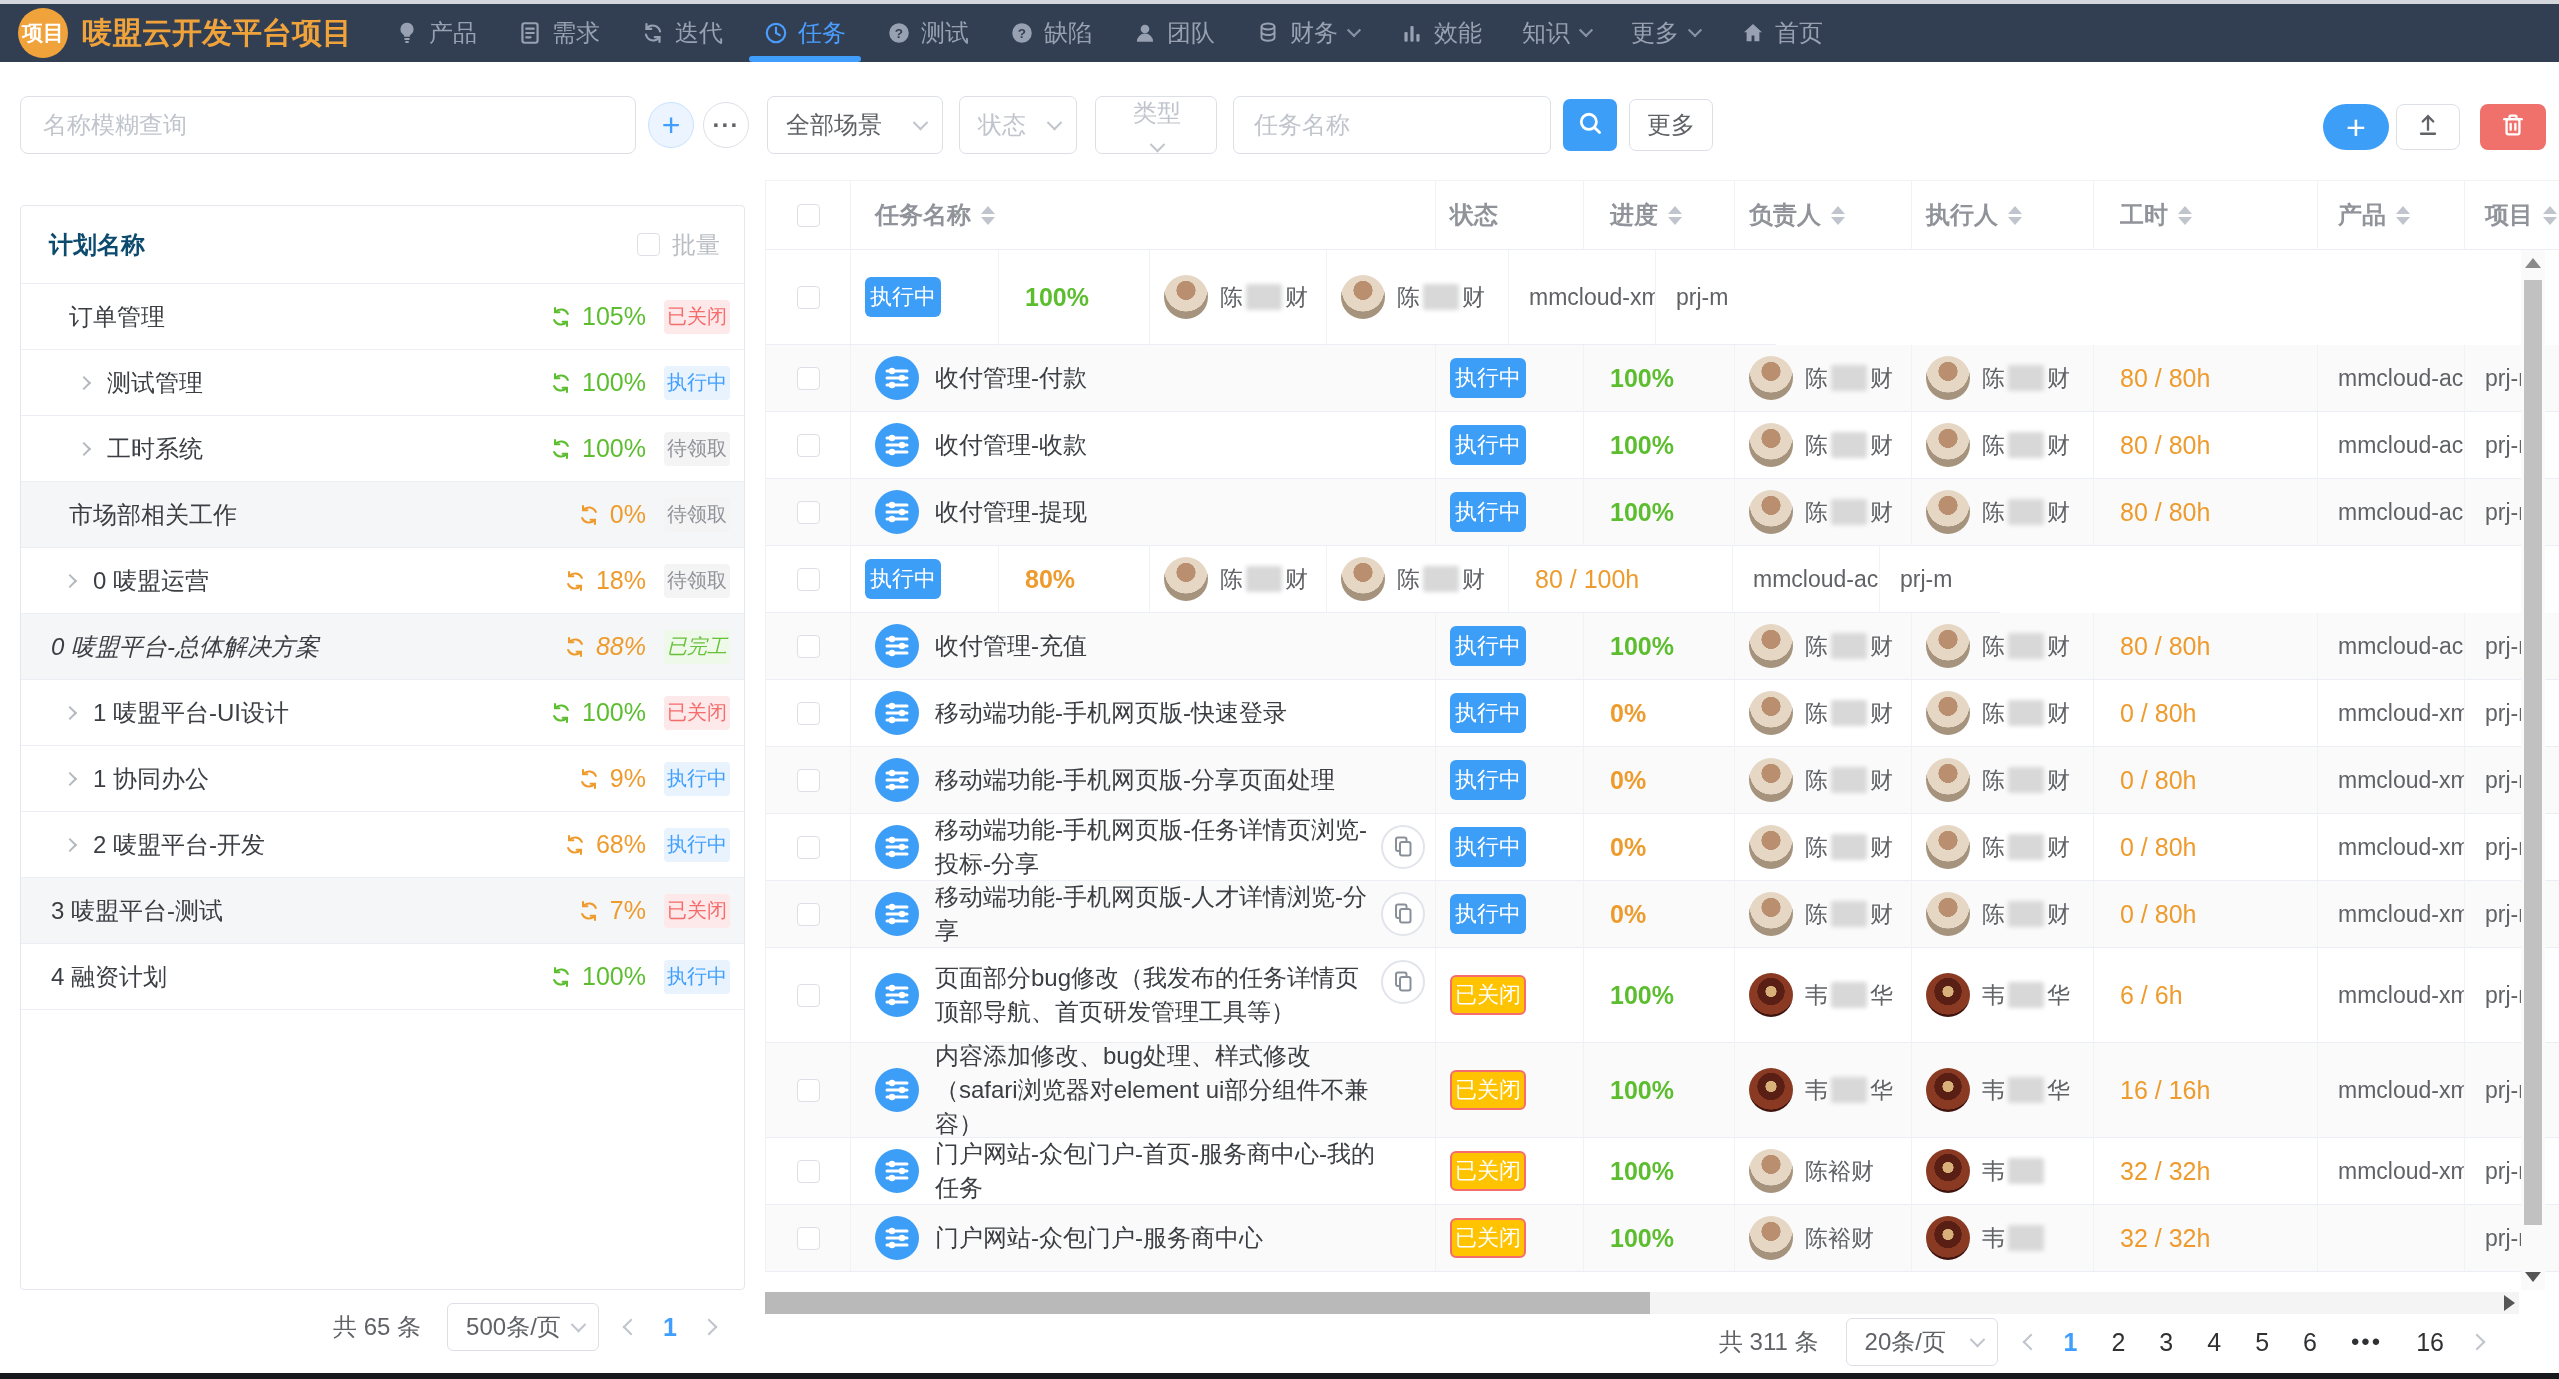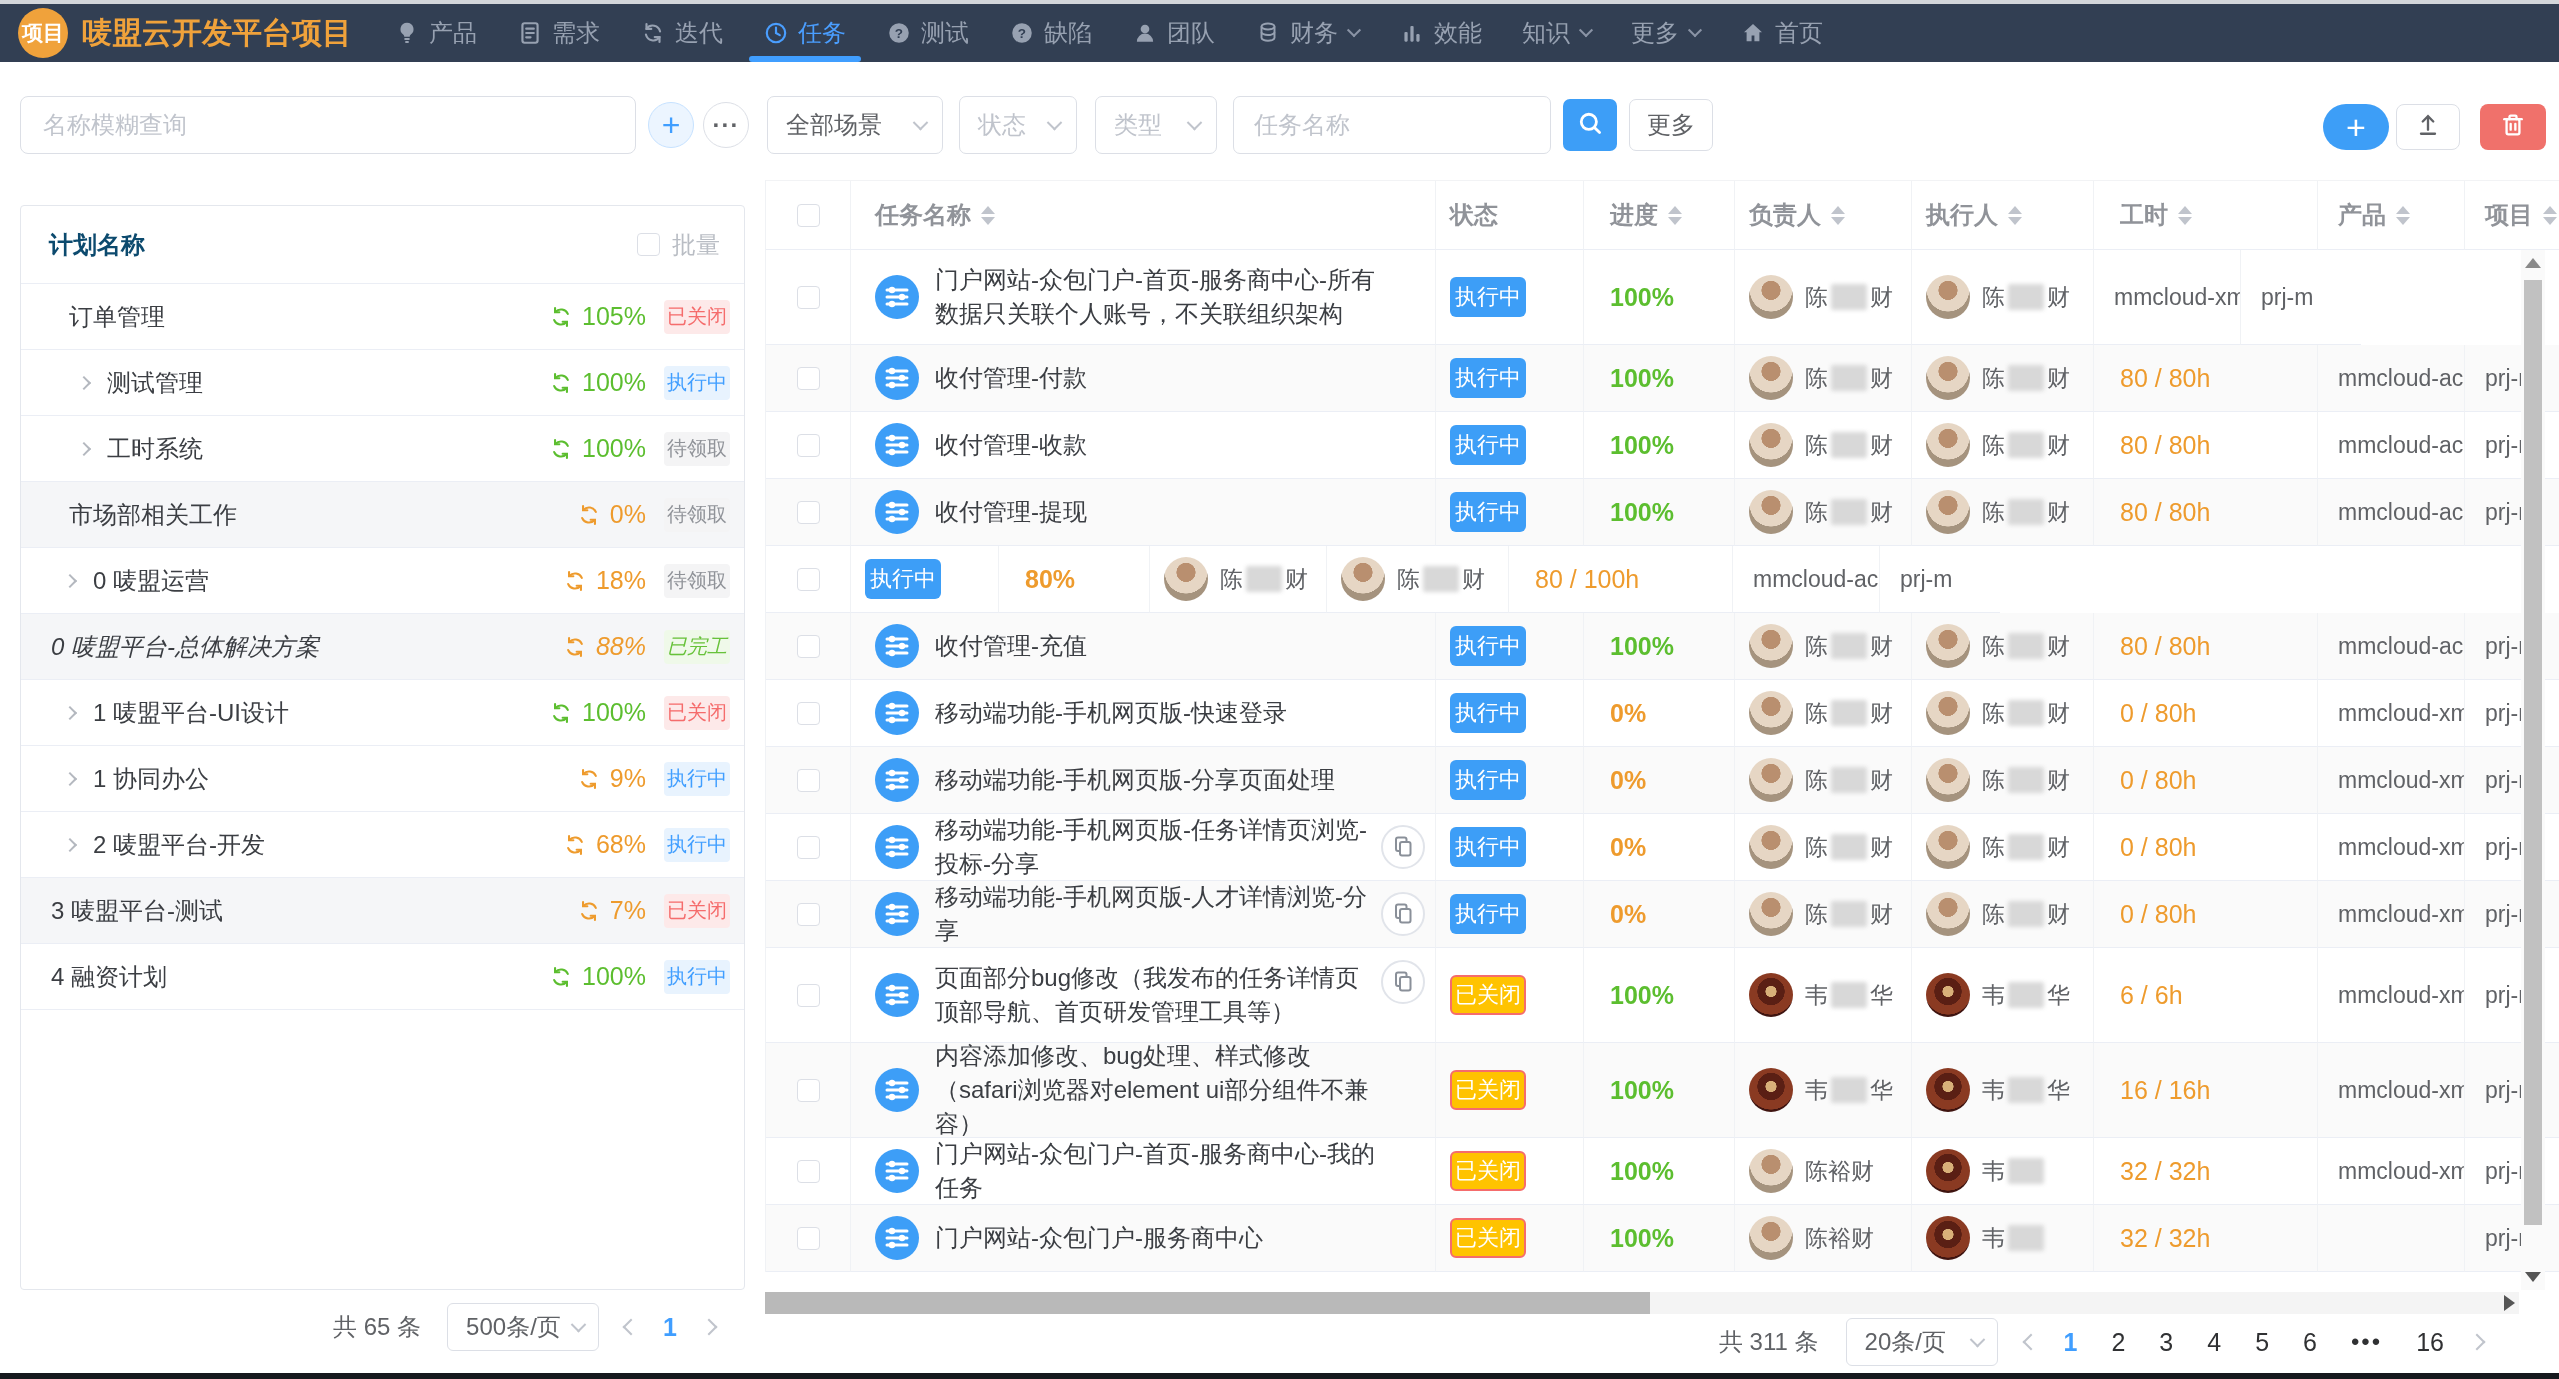--- a/index.html
+++ b/index.html
@@ -28,21 +28,21 @@
   .search-input::placeholder, .task-input::placeholder { color:#C0C4CC; }
   .circle-btn { position:absolute; top:102px; width:46px; height:46px; border-radius:50%; display:flex; align-items:center; justify-content:center; cursor:pointer; }
   .btn-add-plan { left:648px; background:#ECF5FF; border:1px solid #C6E2FF; color:#409EFF; font-size:32px; line-height:1; font-weight:300; }
   .btn-dots { left:703px; background:#fff; border:1px solid #DCDFE6; color:#606266; font-size:24px; letter-spacing:1px; font-weight:bold; }
 
   .fake-select { position:absolute; top:96px; height:58px; border:1px solid #DCDFE6; border-radius:7px; background:#fff; display:flex; align-items:center; justify-content:space-between; padding:0 16px 0 18px; font-size:24px; cursor:pointer; }
   .fake-select .chev { flex:0 0 auto; }
   .chev { width:11px; height:11px; border-right:2px solid #C0C4CC; border-bottom:2px solid #C0C4CC; transform:rotate(45deg) translate(-2px,-2px); }
   .sel-scene { left:767px; width:176px; color:#606266; }
   .sel-status { left:959px; width:118px; color:#C0C4CC; }
-  .sel-type { left:1095px; width:122px; color:#C0C4CC; }
+  .sel-type { left:1095px; width:122px; color:#C0C4CC;flex-direction:column; }
   .task-input { position:absolute; left:1233px; top:96px; width:318px; height:58px; border:1px solid #DCDFE6; border-radius:7px; font-size:24px; padding:0 20px; outline:none; font-family:inherit; }
   .search-btn { position:absolute; left:1563px; top:99px; width:54px; height:52px; background:#3D9EF7; border-radius:7px; display:flex; align-items:center; justify-content:center; cursor:pointer; }
   .search-btn svg { width:28px; height:28px; }
   .more-btn { position:absolute; left:1629px; top:99px; width:84px; height:52px; border:1px solid #DCDFE6; border-radius:7px; background:#fff; color:#606266; font-size:24px; display:flex; align-items:center; justify-content:center; cursor:pointer; }
 
   .add-pill { position:absolute; left:2323px; top:104px; width:66px; height:46px; border-radius:23px; background:#3D9EF7; color:#fff; font-size:34px; font-weight:300; display:flex; align-items:center; justify-content:center; cursor:pointer; }
   .upload-btn { position:absolute; left:2396px; top:104px; width:64px; height:46px; border-radius:8px; border:1px solid #DCDFE6; background:#fff; display:flex; align-items:center; justify-content:center; cursor:pointer; }
   .upload-btn svg { width:28px; height:28px; }
   .del-btn { position:absolute; left:2480px; top:104px; width:66px; height:46px; border-radius:8px; background:#F0716B; display:flex; align-items:center; justify-content:center; cursor:pointer; }
   .del-btn svg { width:28px; height:28px; }
@@ -545,36 +545,20 @@
             <i class="up"></i>
             <i class="dn"></i>
           </span>
         </div>
       </div>
     <div id="table-body">
         <div class="trow row-tall">
           <div class="tcell c0">
             <span class="cb"></span>
           </div>
-          <div class="tcell c1">
-            <span class="task-ic"><svg viewBox="0 0 44 44">
-                <circle cx="22" cy="22" r="22" fill="#3D9EF7"></circle>
-                <g stroke="#fff" stroke-width="3" stroke-linecap="round">
-                  <line x1="12" y1="15" x2="32" y2="15"></line>
-                  <line x1="12" y1="22" x2="32" y2="22"></line>
-                  <line x1="12" y1="29" x2="32" y2="29"></line>
-                </g>
-                <g fill="#fff">
-                  <circle cx="17" cy="15" r="3.2"></circle>
-                  <circle cx="27" cy="22" r="3.2"></circle>
-                  <circle cx="17" cy="29" r="3.2"></circle>
-                </g>
-              </svg></span>
-            <span class="tname">门户网站-众包门户-首页-服务商中心-所有数据只关联个人账号，不关联组织架构</span>
-          </div>
           <div class="tcell c2">
             <span class="stbadge st-running">执行中</span>
           </div>
           <div class="tcell c3">
             <span class="prog green">100%</span>
           </div>
           <div class="tcell c4">
             <span class="pname">
               <span class="avatar tan"></span>
               <span>陈</span>

